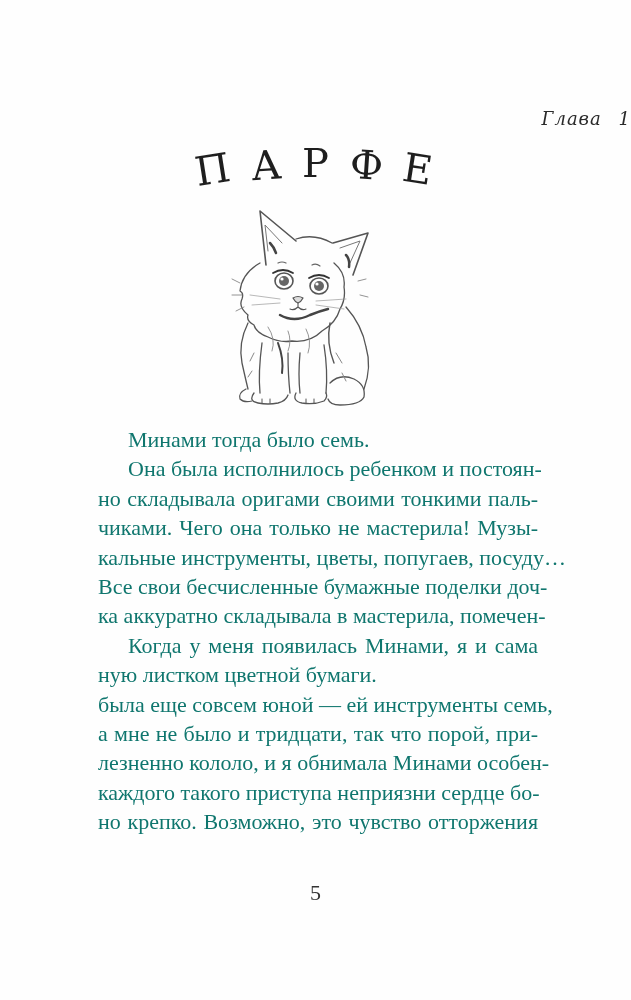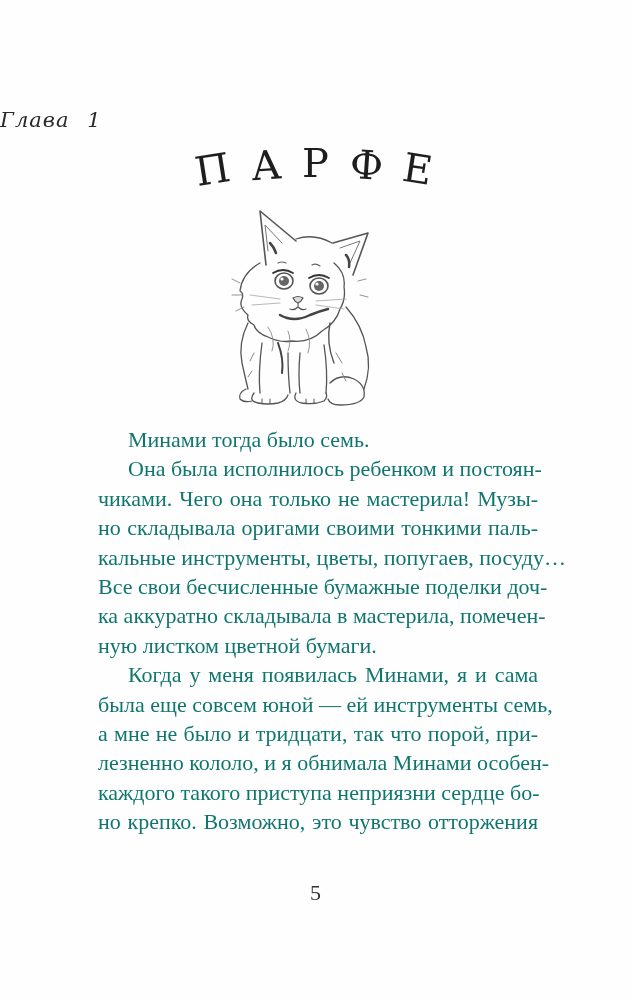--- a/index.html
+++ b/index.html
@@ -19,24 +19,24 @@
       left: 0; top: 0;
       width: 631px;
       height: 1000px;
       background: #fefefe;
     }
     .chapter-label {
       position: absolute;
       top: 108px;
       left: 0;
       width: 631px;
-      text-align: left;
+      text-align: right;
       font-family: "DejaVu Serif", serif;
       font-style: italic;
-      font-size: 21px;
+      font-size: 18px;
       letter-spacing: 1px;
       color: #2a2a2a;
       word-spacing: 10px;
     }
     .chapter-title {
       position: absolute;
       top: 140px;
       left: 0;
       width: 631px;
       text-align: center;
@@ -161,27 +161,27 @@
       <path d="M112 180 q10 -10 24 -4 q12 6 10 18 q-4 8 -24 8 q-10 0 -12 -6" stroke-width="1.3"></path>
       <path d="M28 186 q-8 4 -6 10 q4 4 12 2" stroke-width="1.2"></path>
 
       <path d="M118 150 l6 10 M124 170 l4 8 M36 150 l-4 8 M34 168 l-4 6" stroke-width="1" stroke="#888"></path>
     </svg>
   </div>
 
   <div class="body-text">
     <span class="line indent last">Минами тогда было семь.</span>
     <span class="line indent">Она была исполнилось ребенком и постоян-</span>
+    <span class="line">но складывала оригами своими тонкими паль-</span>
     <span class="line">чиками. Чего она только не мастерила! Музы-</span>
-    <span class="line">но складывала оригами своими тонкими паль-</span>
     <span class="line">кальные инструменты, цветы, попугаев, посуду…</span>
     <span class="line">Все свои бесчисленные бумажные поделки доч-</span>
     <span class="line">ка аккуратно складывала в мастерила, помечен-</span>
+    <span class="line indent">Когда у меня появилась Минами, я и сама</span>
     <span class="line last">ную листком цветной бумаги.</span>
-    <span class="line indent">Когда у меня появилась Минами, я и сама</span>
     <span class="line">была еще совсем юной — ей инструменты семь,</span>
     <span class="line">а мне не было и тридцати, так что порой, при-</span>
     <span class="line">лезненно кололо, и я обнимала Минами особен-</span>
     <span class="line">каждого такого приступа неприязни сердце бо-</span>
     <span class="line">но крепко. Возможно, это чувство отторжения</span>
   </div>
 
   <div class="page-number">5</div>
 
 </div>

